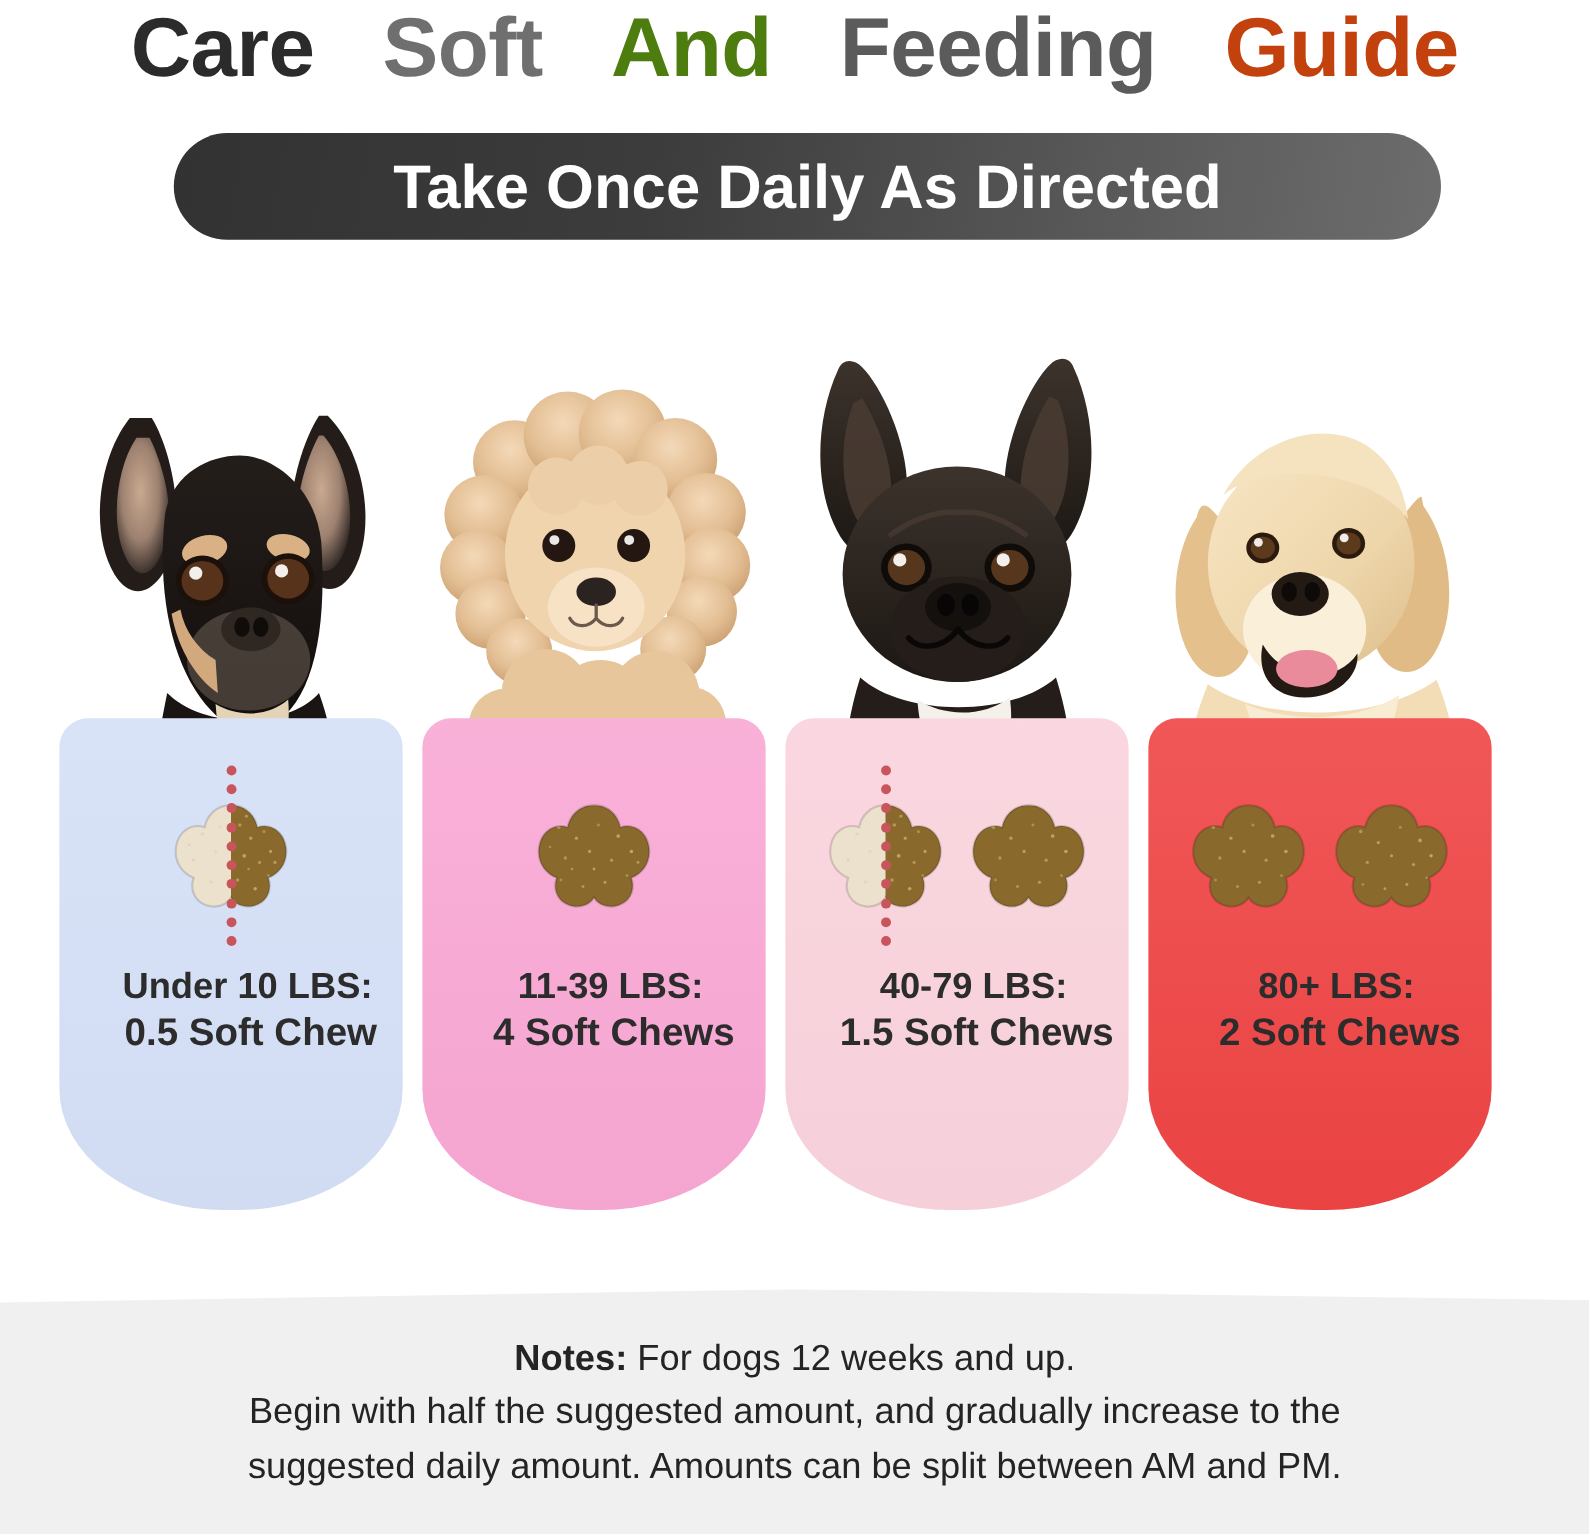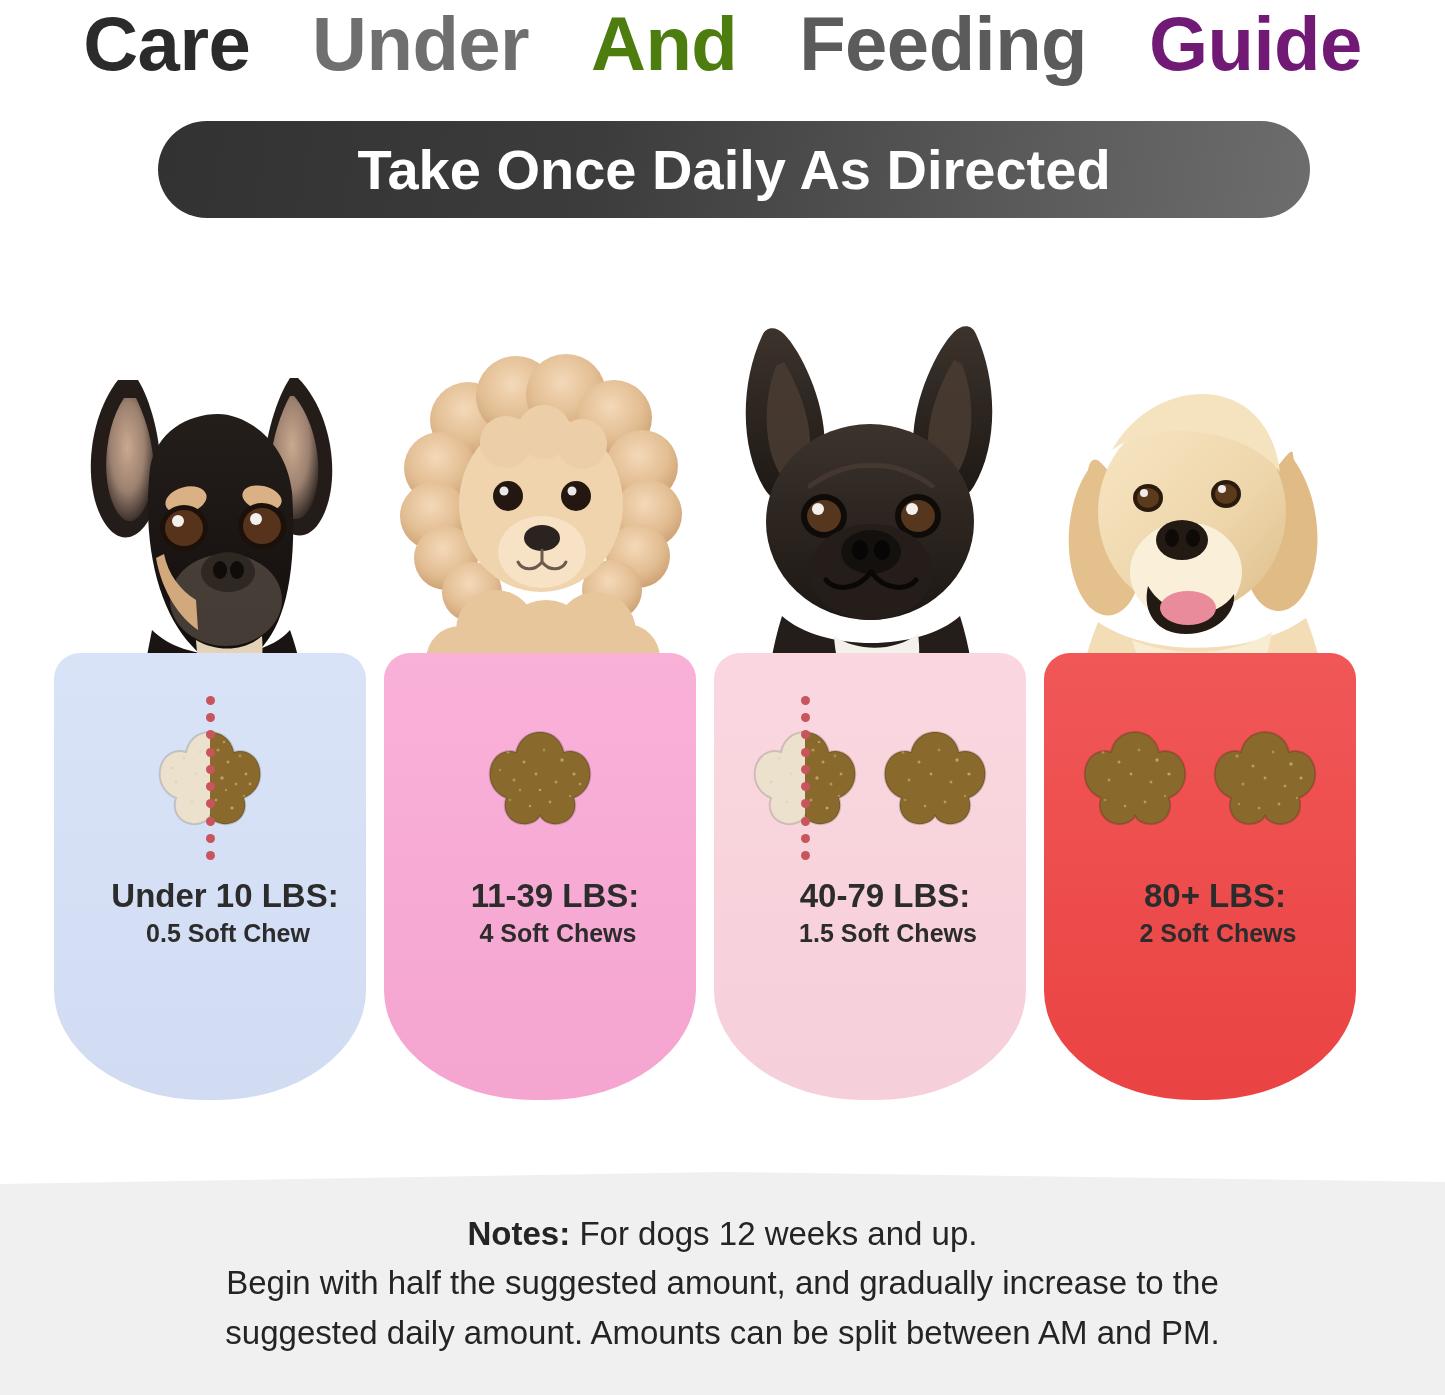--- a/index.html
+++ b/index.html
@@ -20,21 +20,21 @@
     font-weight:800;
     letter-spacing:-0.5px;
     line-height:1.0;
     white-space:nowrap;
   }
   .title .w{display:inline-block;}
   .title .w1{color:#2b2b2b;}
   .title .w2{color:#6f6f6f;}
   .title .w3{color:#4d7c0f;}
   .title .w4{color:#5b5b5b;}
-  .title .w5{color:#701a75;}
+  .title .w5{color:#c2410c;}
 
   .pill{
     position:absolute;
     left:158px;top:121px;
     width:1152px;height:97px;
     border-radius:49px;
     background:linear-gradient(100deg,#323232 0%,#3c3c3c 38%,#585858 72%,#6d6d6d 100%);
     display:flex;align-items:center;justify-content:center;
   }
   .pill-text{
@@ -96,21 +96,21 @@
   }
   .dots i{display:block;width:9px;height:9px;border-radius:50%;background:#c8555c;}
 
   .labels{
     position:absolute;left:0;top:222px;width:312px;
     text-align:center;
     z-index:3;
     color:#2c2c2c;
   }
   .lbl1{font-size:33px;font-weight:800;line-height:1.28;white-space:nowrap;padding-left:30px;}
-  .lbl2{font-size:25px;font-weight:800;line-height:1.28;white-space:nowrap;padding-left:36px;}
+  .lbl2{font-size:35px;font-weight:800;line-height:1.28;white-space:nowrap;padding-left:36px;}
 
   
   .notes{
     position:absolute;left:0;top:1172px;width:1445px;height:223px;
     background:#f0f0f0;
     clip-path:polygon(0 12px, 50% 0, 100% 10px, 100% 100%, 0 100%);
   }
   .notes-inner{
     position:absolute;left:0;top:0;width:1445px;height:223px;
     display:flex;flex-direction:column;align-items:center;justify-content:center;
@@ -126,21 +126,21 @@
   .nlabel{font-weight:800;}
 </style>
 </head>
 <body>
 
 <div class="page">
 
   <div class="title">
     <span class="w w1">Care</span>
     <span>&nbsp;</span>
-    <span class="w w2">Under</span>
+    <span class="w w2">Soft</span>
     <span>&nbsp;</span>
     <span class="w w3">And</span>
     <span>&nbsp;</span>
     <span class="w w4">Feeding</span>
     <span>&nbsp;</span>
     <span class="w w5">Guide</span>
   </div>
 
   <div class="pill">
     <span class="pill-text">Take Once Daily As Directed</span>

